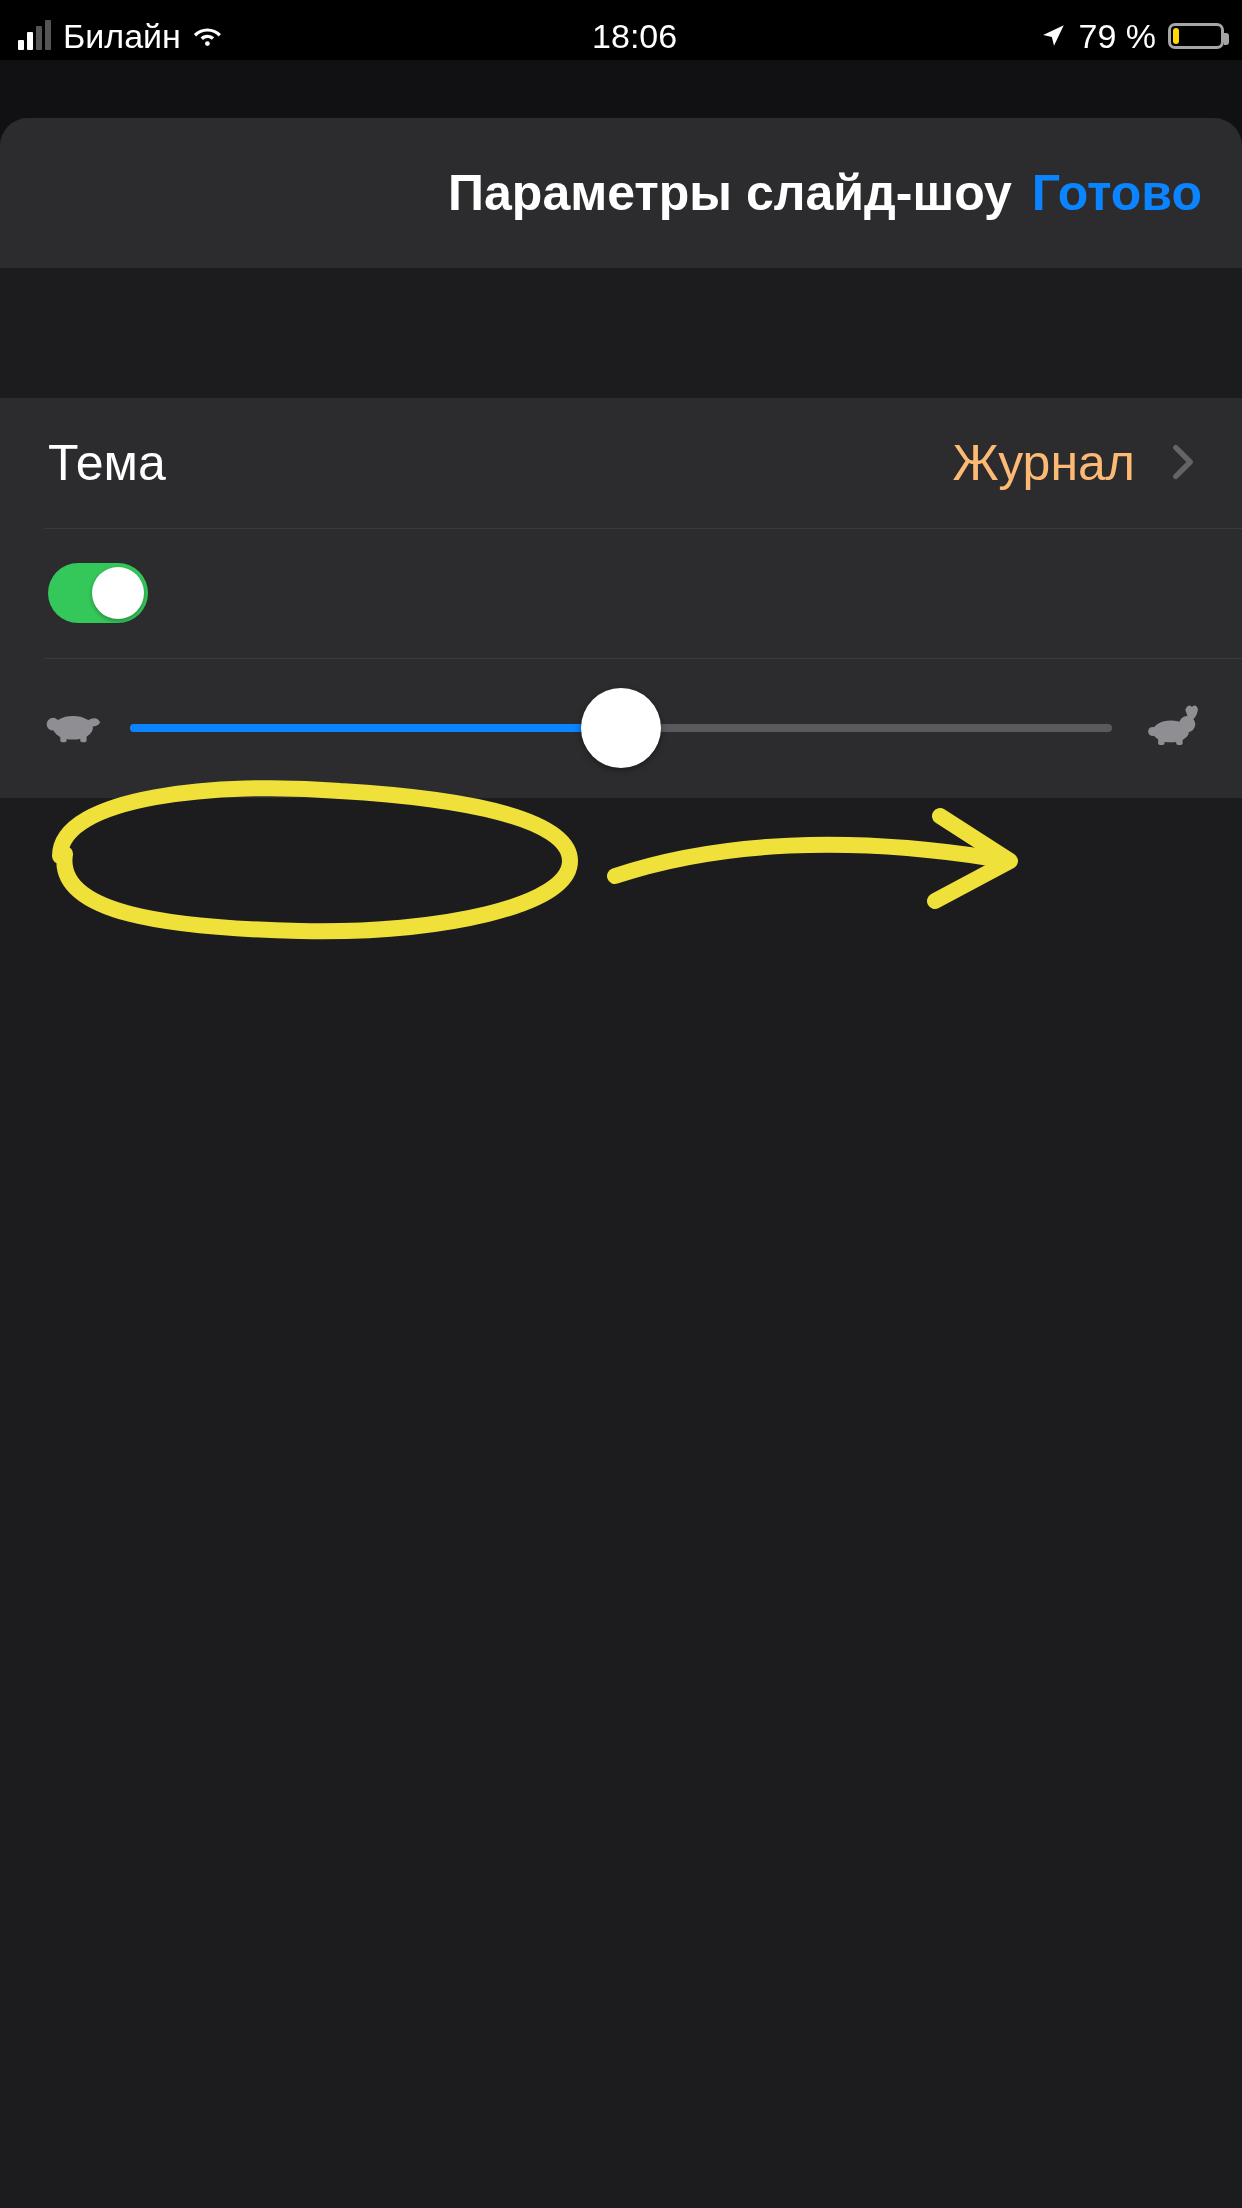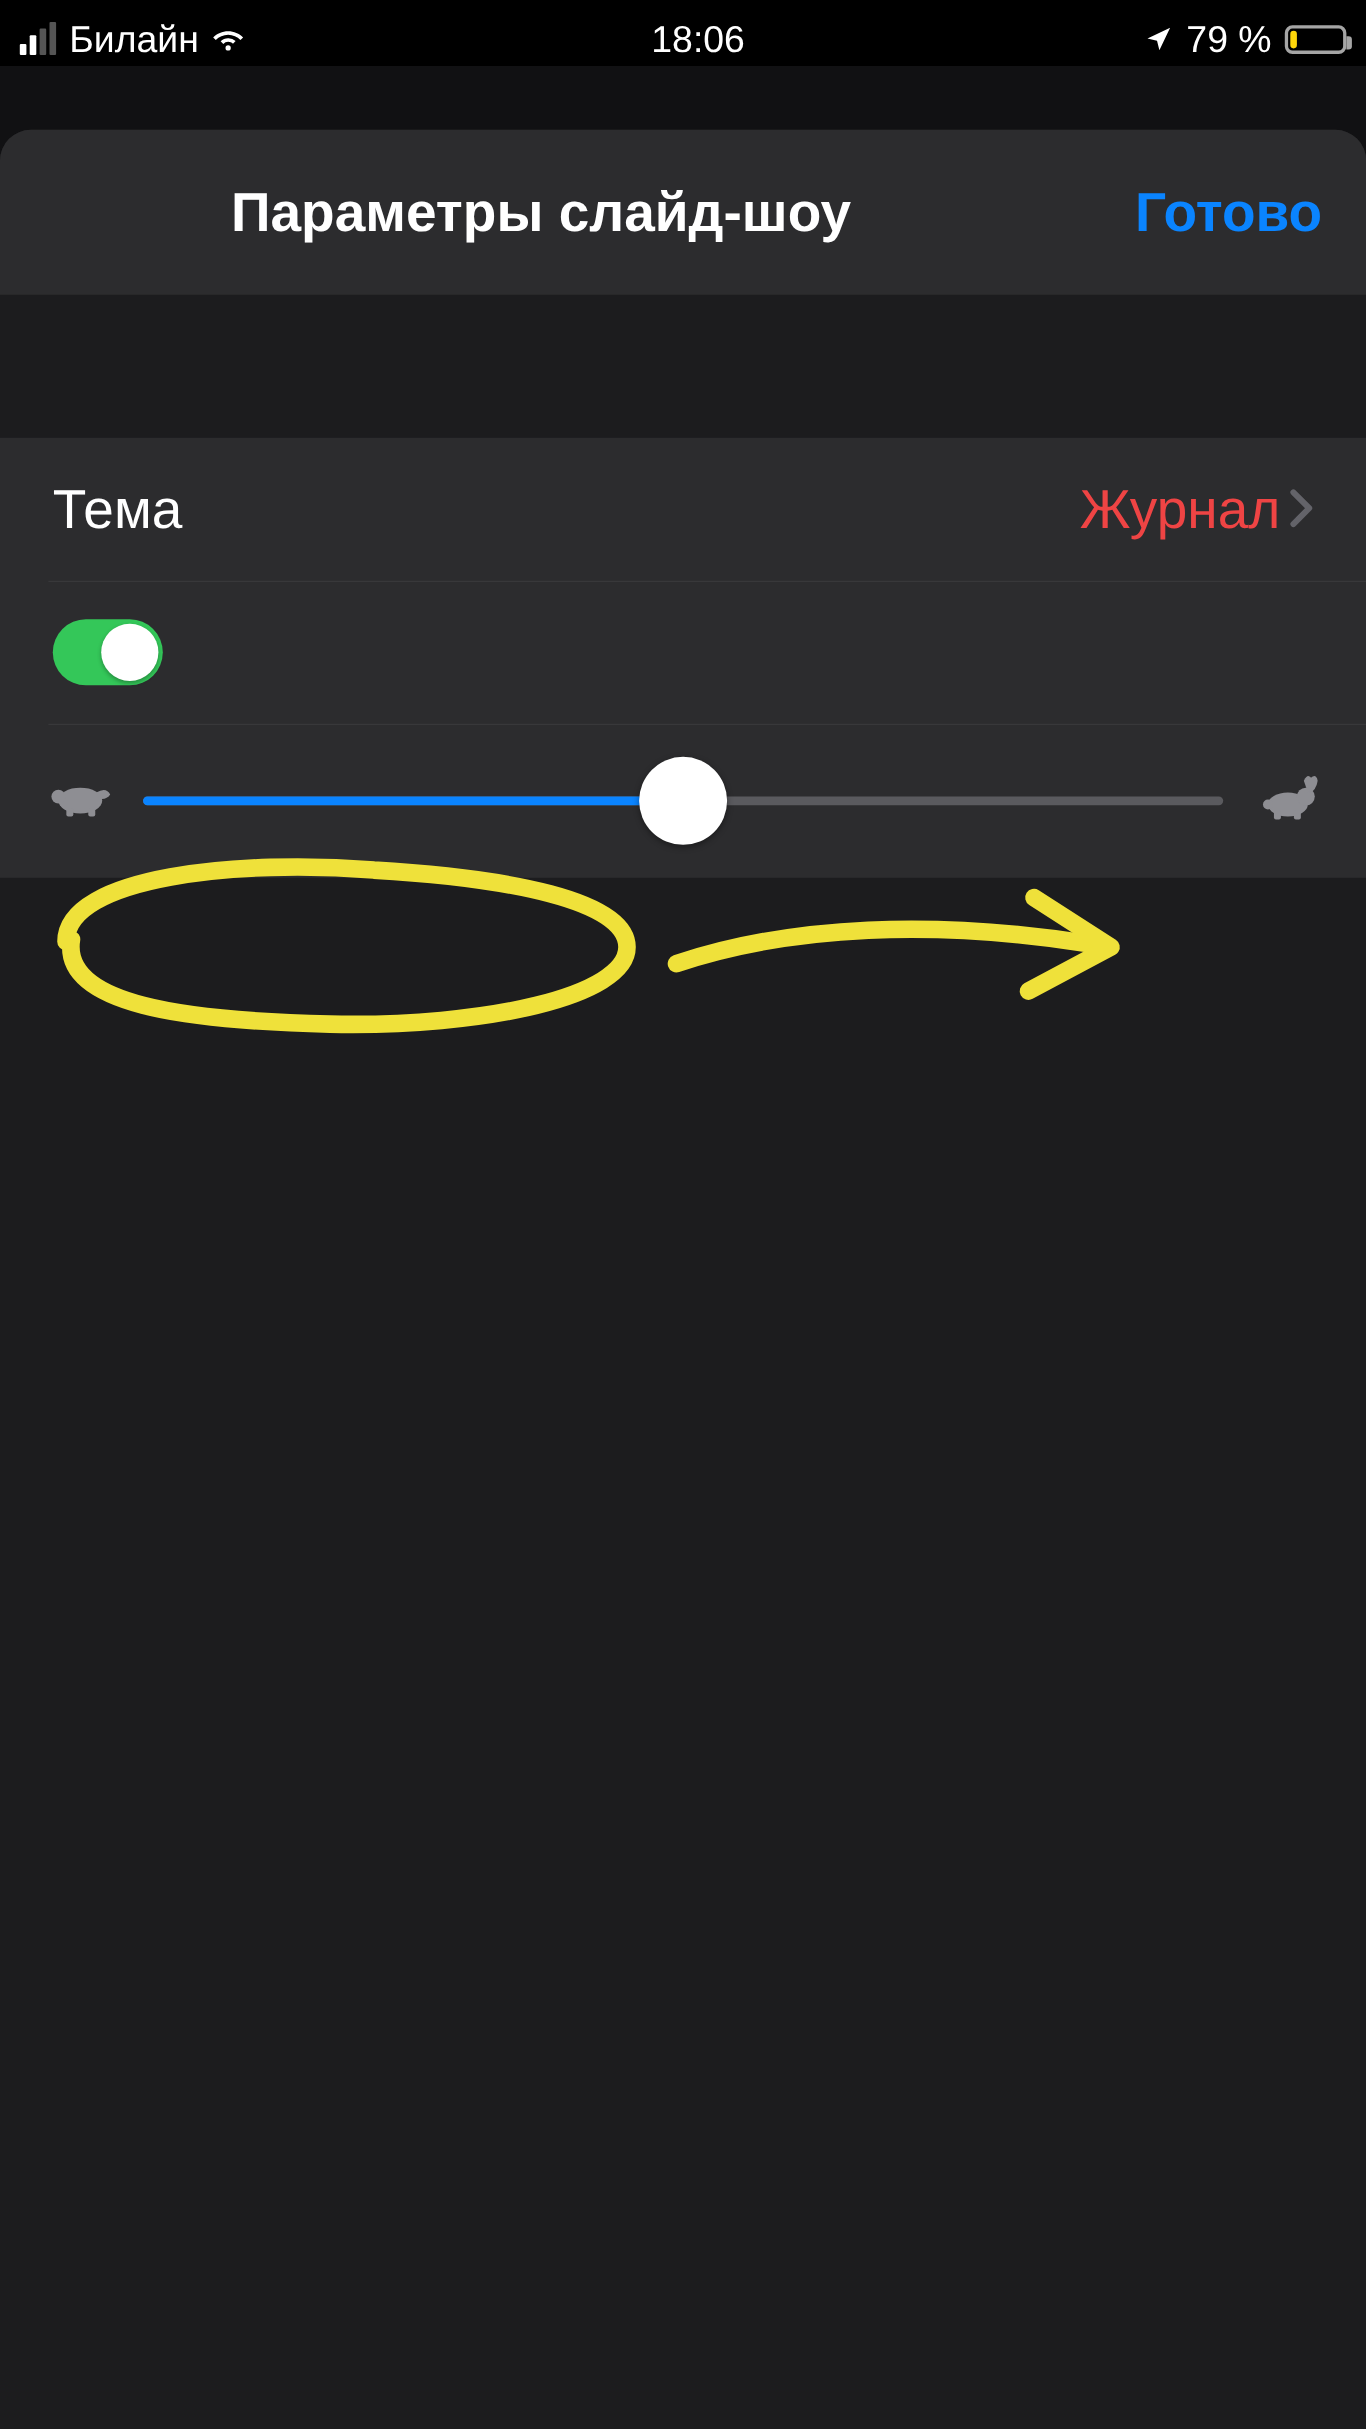--- a/index.html
+++ b/index.html
@@ -73,21 +73,21 @@
     display: flex;
     align-items: center;
     height: 150px;
     padding: 0 40px;
     background: #2c2c2e;
     border-radius: 28px 28px 0 0;
     gap: 20px;
   }
   .sheet-title {
     flex: 1;
-    text-align: left;
+    text-align: right;
     font-size: 50px;
     font-weight: 600;
     margin-left: 170px;
   }
   .done-btn {
     font-size: 50px;
     font-weight: 600;
     color: #0a84ff;
     background: none; border: none;
     cursor: pointer;
@@ -99,21 +99,21 @@
   }
   .row {
     display: flex;
     align-items: center;
     min-height: 130px;
     padding: 0 48px;
     font-size: 50px;
     position: relative;
   }
   .row .label { flex: 1; }
-  .row .value { color:#ef4444; font-size: 50px; margin-right: 8px; }
+  .row .value { color:#fdba74; font-size: 50px; margin-right: 37px; }
   .row + .row::before {
     content:"";
     position:absolute; top:0; left:44px; right:0;
     height:1px; background:#3a3a3c;
   }
   .chevron { color:#636369; }
 
   
   .switch {
     width: 100px; height: 60px;

